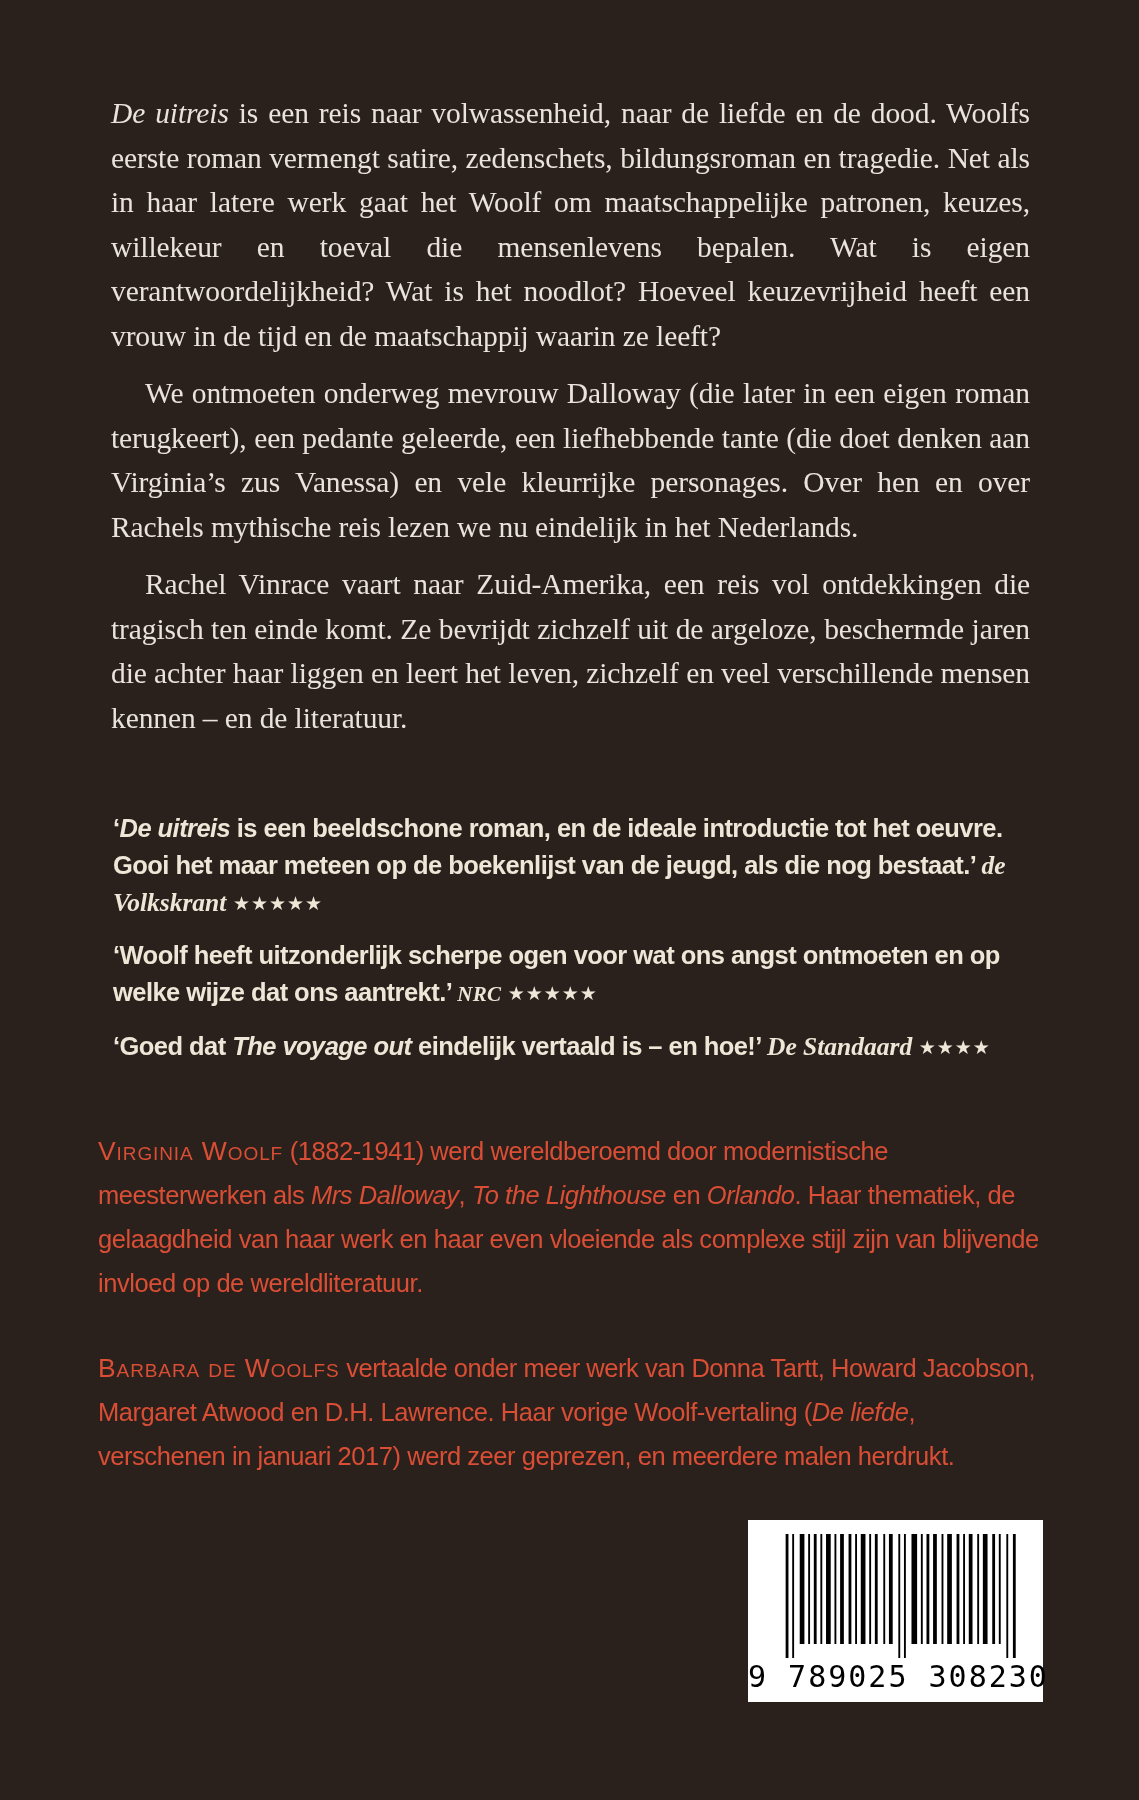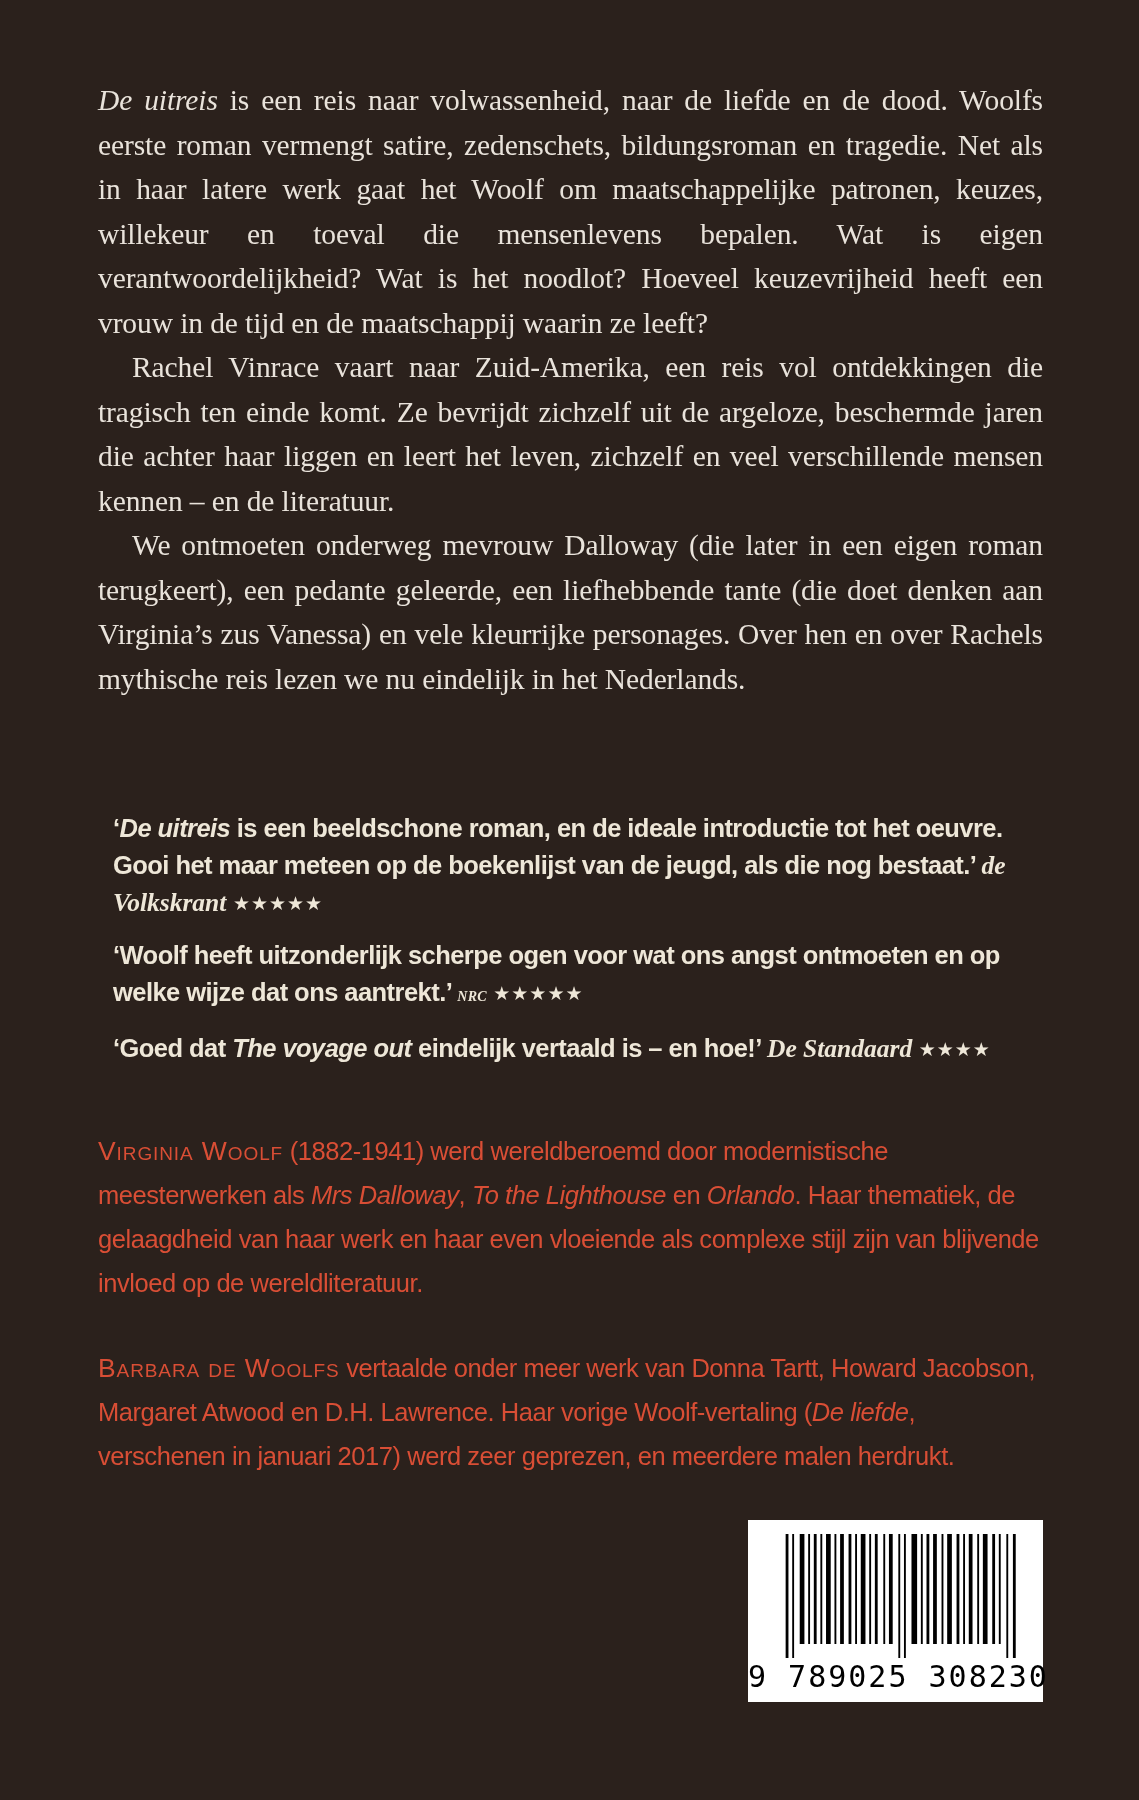--- a/index.html
+++ b/index.html
@@ -29,21 +29,21 @@
     width: 945px;
     color: #e9e3db;
     font-family: "Liberation Serif", serif;
     font-size: 29.5px;
     line-height: 44.5px;
     text-align: justify;
     text-justify: inter-word;
     letter-spacing: -0.1px;
   }
   .blurb p {
-    margin: 0;
+    margin: 13px;
   }
   .blurb p + p {
     text-indent: 34px;
   }
   .blurb em {
     font-style: italic;
   }
 
   
   .reviews {
@@ -67,21 +67,21 @@
   .reviews .src {
     font-family: "Liberation Serif", serif;
     font-style: italic;
     font-weight: bold;
     letter-spacing: 0;
   }
   .reviews .src-small {
     font-family: "Liberation Serif", serif;
     font-style: italic;
     font-weight: bold;
-    font-size: 14px;
+    font-size: 21px;
     letter-spacing: 0.2px;
   }
   .stars {
     font-family: "DejaVu Sans", sans-serif;
     font-weight: normal;
     font-size: 19px;
     letter-spacing: 1px;
     vertical-align: 1px;
   }
 
@@ -136,22 +136,22 @@
     white-space: pre;
   }
 </style>
 </head>
 <body>
 
 <div class="cover">
 
   <div class="blurb">
     <p><em>De uitreis</em><span> is een reis naar volwassenheid, naar de liefde en de dood. Woolfs eerste roman vermengt satire, zedenschets, bildungsroman en tragedie. Net als in haar latere werk gaat het Woolf om maatschappelijke patronen, keuzes, willekeur en toeval die mensenlevens bepalen. Wat is eigen verantwoordelijkheid? Wat is het noodlot? Hoeveel keuzevrijheid heeft een vrouw in de tijd en de maatschappij waarin ze leeft?</span></p>
+    <p>We ontmoeten onderweg mevrouw Dalloway (die later in een eigen roman terugkeert), een pedante geleerde, een liefhebbende tante (die doet denken aan Virginia’s zus Vanessa) en vele kleurrijke personages. Over hen en over Rachels mythische reis lezen we nu eindelijk in het Nederlands.</p>
     <p>Rachel Vinrace vaart naar Zuid-Amerika, een reis vol ontdekkingen die tragisch ten einde komt. Ze bevrijdt zichzelf uit de argeloze, beschermde jaren die achter haar liggen en leert het leven, zichzelf en veel verschillende mensen kennen – en de literatuur.</p>
-    <p>We ontmoeten onderweg mevrouw Dalloway (die later in een eigen roman terugkeert), een pedante geleerde, een liefhebbende tante (die doet denken aan Virginia’s zus Vanessa) en vele kleurrijke personages. Over hen en over Rachels mythische reis lezen we nu eindelijk in het Nederlands.</p>
   </div>
 
   <div class="reviews">
 
     <p><span>‘</span><em>De uitreis</em><span> is een beeldschone roman, en de ideale introductie tot het oeuvre. Gooi het maar meteen op de boekenlijst van de jeugd, als die nog bestaat.’ </span><span class="src">de Volkskrant</span> <span class="stars">★★★★★</span></p>
 
     <p><span>‘</span><span>Woolf heeft uitzonderlijk scherpe ogen voor wat ons angst ontmoeten en op welke wijze dat ons aantrekt.’ </span><span class="src-small">NRC</span> <span class="stars">★★★★★</span></p>
 
     <p><span>‘</span><span>Goed dat </span><em>The voyage out</em><span> eindelijk vertaald is – en hoe!’ </span><span class="src">De Standaard</span> <span class="stars">★★★★</span></p>
 

